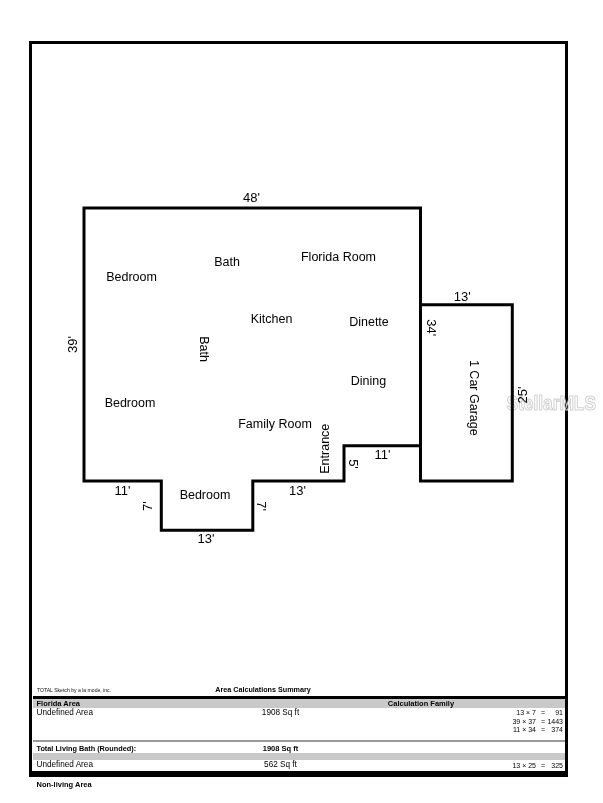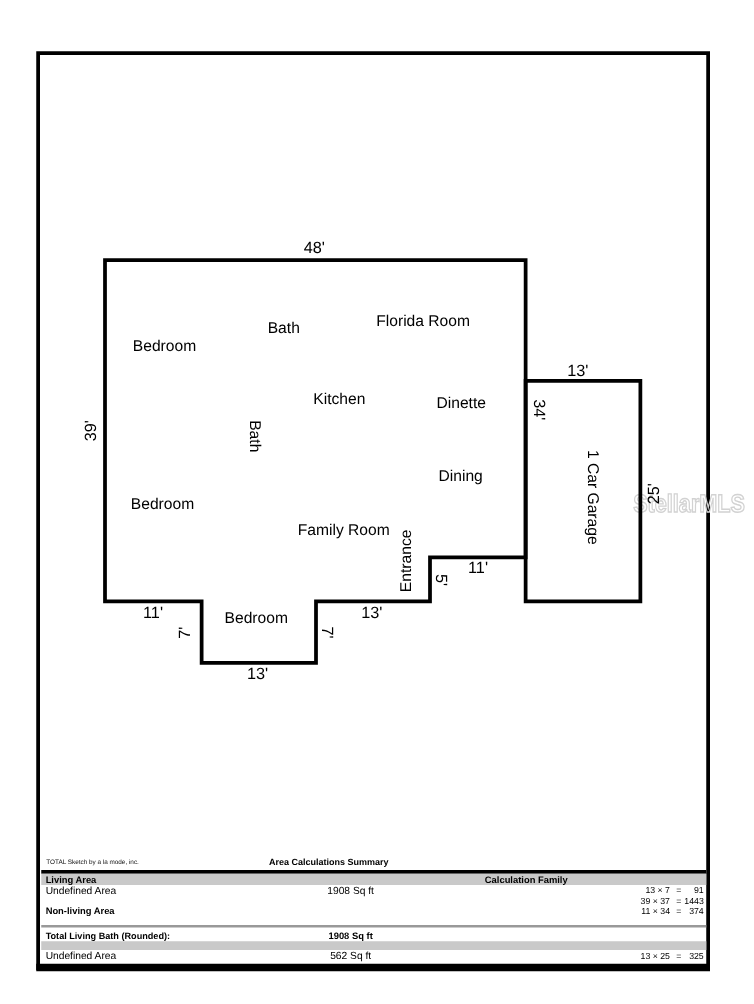--- a/index.html
+++ b/index.html
@@ -51,21 +51,21 @@
     <text transform="translate(261.2 506.1) rotate(90)" y="4" text-anchor="middle">7'</text>
     <text transform="translate(353.1 464) rotate(90)" y="4" text-anchor="middle">5'</text>
   </g>
 </svg>
 
 <div class="abs" style="left:37px;top:687.3px;font-size:5.1px;color:#111">TOTAL Sketch by a la mode, inc.</div>
 <div class="abs b" style="left:32.5px;top:686.4px;width:461px;text-align:center;font-size:7.2px;line-height:8px">Area Calculations Summary</div>
 <div class="abs" style="left:32.5px;top:695.5px;width:532px;height:3px;background:#000"></div>
 
 <div class="band" style="top:698.6px;height:9.7px"></div>
-<div class="abs t7 b" style="left:36.5px;top:700.3px">Living Area</div>
+<div class="abs t7 b" style="left:36.5px;top:700.3px">Florida Area</div>
 <div class="abs t7 b" style="left:421px;top:700.3px;transform:translateX(-50%)">Calculation Family</div>
 
 <div class="abs t8" style="left:36.5px;top:708.9px">Undefined Area</div>
 <div class="abs t8" style="left:280.5px;top:708.9px;transform:translateX(-50%)">1908 Sq ft</div>
 <div class="abs" style="left:451.5px;top:709.4px;width:111.5px">
   <div class="cline">
       <span class="e">13 × 7</span>
       <span class="q">=</span>
       <span class="r">91</span>
     </div>
@@ -79,21 +79,21 @@
       <span class="q">=</span>
       <span class="r">374</span>
     </div>
 </div>
 
 <div class="abs" style="left:32.5px;top:740.2px;width:532px;height:1.5px;background:#999"></div>
 <div class="abs b" style="left:36.5px;top:744.6px;font-size:7.3px;line-height:8.3px">Total Living Bath (Rounded):</div>
 <div class="abs t7 b" style="left:280.5px;top:744.8px;transform:translateX(-50%)">1908 Sq ft</div>
 
 <div class="band" style="top:752.5px;height:7.5px"></div>
-<div class="abs t7 b" style="left:36.5px;top:725px">Non-living Area</div>
+<div class="abs t7 b" style="left:36.5px;top:781px">Non-living Area</div>
 
 <div class="abs t8" style="left:36.5px;top:760.6px">Undefined Area</div>
 <div class="abs t8" style="left:280.5px;top:760.6px;transform:translateX(-50%)">562 Sq ft</div>
 <div class="abs" style="left:451.5px;top:761.8px;width:111.5px">
   <div class="cline">
       <span class="e">13 × 25</span>
       <span class="q">=</span>
       <span class="r">325</span>
     </div>
 </div>

